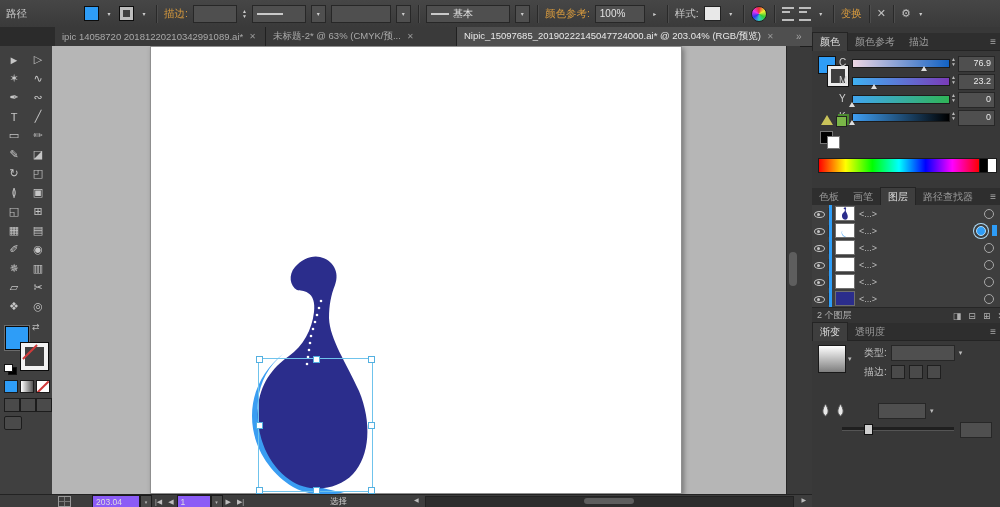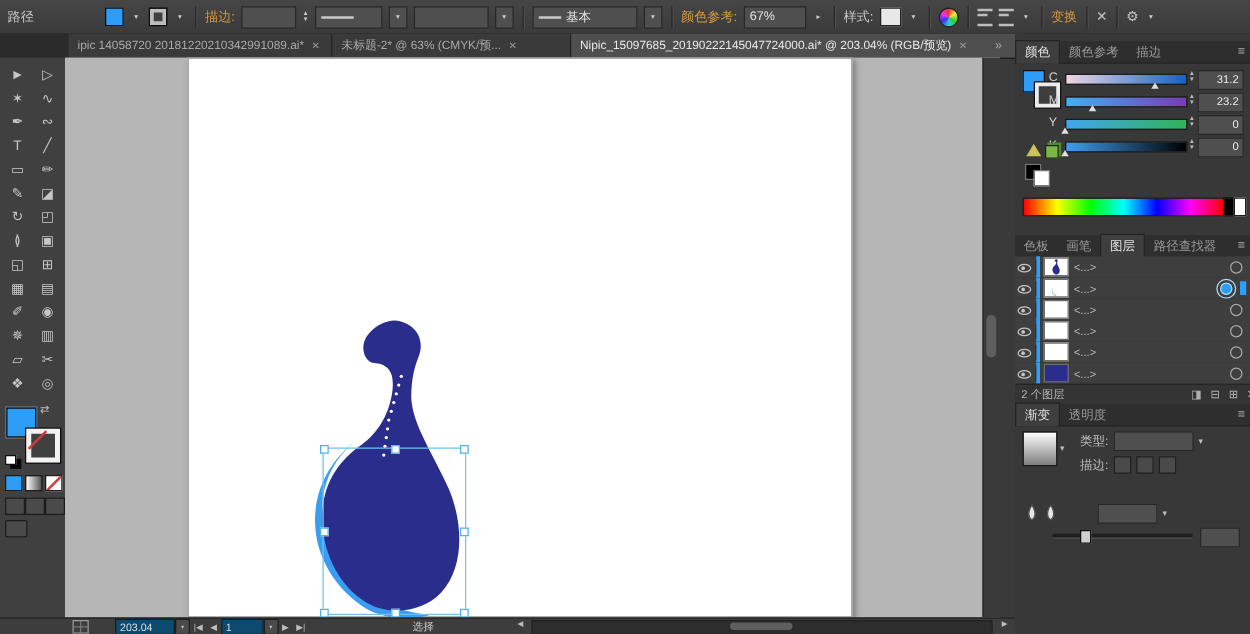--- a/index.html
+++ b/index.html
@@ -108,21 +108,21 @@
   .drop{display:inline-block}
   .gslider{position:absolute;left:30px;top:400px;width:112px;height:3px;background:#1f1f1f;border-bottom:1px solid #555}
   .gsthumb{position:absolute;left:22px;top:-3px;width:7px;height:9px;background:#cfcfcf;border:1px solid #111}
 
   #watermark{position:absolute;right:0;top:404px;width:128px;height:24px;background:linear-gradient(90deg,rgba(0,0,0,0),#000 35%);display:flex;align-items:center;justify-content:flex-end;padding-right:14px;gap:4px}
   #watermark .wm-text{color:#fff;font-weight:bold;font-size:15px;letter-spacing:2px}
 
   
   #statusBar{position:absolute;left:0;top:494px;width:812px;height:13px;background:#3d3d3d;border-top:1px solid #232323;color:#b8b8b8;font-size:8.5px}
   .sb{position:absolute;top:1px;height:11px;display:flex;align-items:center}
-  .sb .fld2{height:11px;background:#0c4a6e;border:1px solid #1c1c1c;color:#ddd;display:inline-flex;align-items:center;padding:0 3px;font-size:8.5px}
+  .sb .fld2{height:11px;background:#8b5cf6;border:1px solid #1c1c1c;color:#ddd;display:inline-flex;align-items:center;padding:0 3px;font-size:8.5px}
   .sb .c2{width:10px;height:11px;background:#4a4a4a;border:1px solid #1c1c1c;font-size:5px;display:inline-flex;align-items:center;justify-content:center}
   .navBtn{margin:0 3px;color:#bdbdbd;font-size:7px}
   #hTrack{position:absolute;left:425px;right:18px;top:1px;height:10px;background:#2d2d2d;border:1px solid #222}
   #hThumb{position:absolute;left:43%;top:1px;width:50px;height:6px;background:#5e5e5e;border-radius:3px}
   .hArr{position:absolute;top:1px;font-size:6px;color:#bbb}
   .sbGridIc{width:11px;height:9px;border:1px solid #999;background:linear-gradient(#777,#777) 50% 0/1px 100% no-repeat,linear-gradient(#777,#777) 0 50%/100% 1px no-repeat}
 </style>
 </head>
 <body>
 
@@ -148,21 +148,21 @@
     <span class="fld" style="width:50px"></span>
     <span class="caret">▾</span>
     <span class="cb-sep"></span>
     <span class="fld" style="width:74px">
         <span class="wline" style="width:18px"></span>
         <span>基本</span>
       </span>
     <span class="caret">▾</span>
     <span class="cb-sep"></span>
     <span class="link">颜色参考:</span>
-    <span class="fld" style="width:40px">67%</span>
+    <span class="fld" style="width:40px">100%</span>
     <span class="caret bare">▸</span>
     <span class="cb-sep"></span>
     <span class="lab">样式:</span>
     <span class="style-sw"></span>
     <span class="caret bare">▾</span>
     <span class="cb-sep"></span>
     <span class="recolor"></span>
     <span class="cb-sep"></span>
     <span class="align-ic"></span>
     <span class="align-ic"></span>
@@ -287,21 +287,21 @@
     </div>
     <div class="indicator">
       <span class="f"></span>
       <span class="s"></span>
     </div>
     <div class="ch" style="top:29px">
       <span class="clab">C</span>
       <span class="track" style="background:linear-gradient(90deg,#eed7e3,#1262c4)"></span>
       <span class="thumb" style="left: 71.286px;"></span>
       <span class="spin2">▲<br>▼</span>
-      <span class="val">31.2</span>
+      <span class="val">76.9</span>
     </div>
     <div class="ch" style="top:47px">
       <span class="clab">M</span>
       <span class="track" style="background:linear-gradient(90deg,#3fb1f2,#7a3bb8)"></span>
       <span class="thumb" style="left: 20.808px;"></span>
       <span class="spin2">▲<br>▼</span>
       <span class="val">23.2</span>
     </div>
     <div class="ch" style="top:65px">
       <span class="clab">Y</span>

